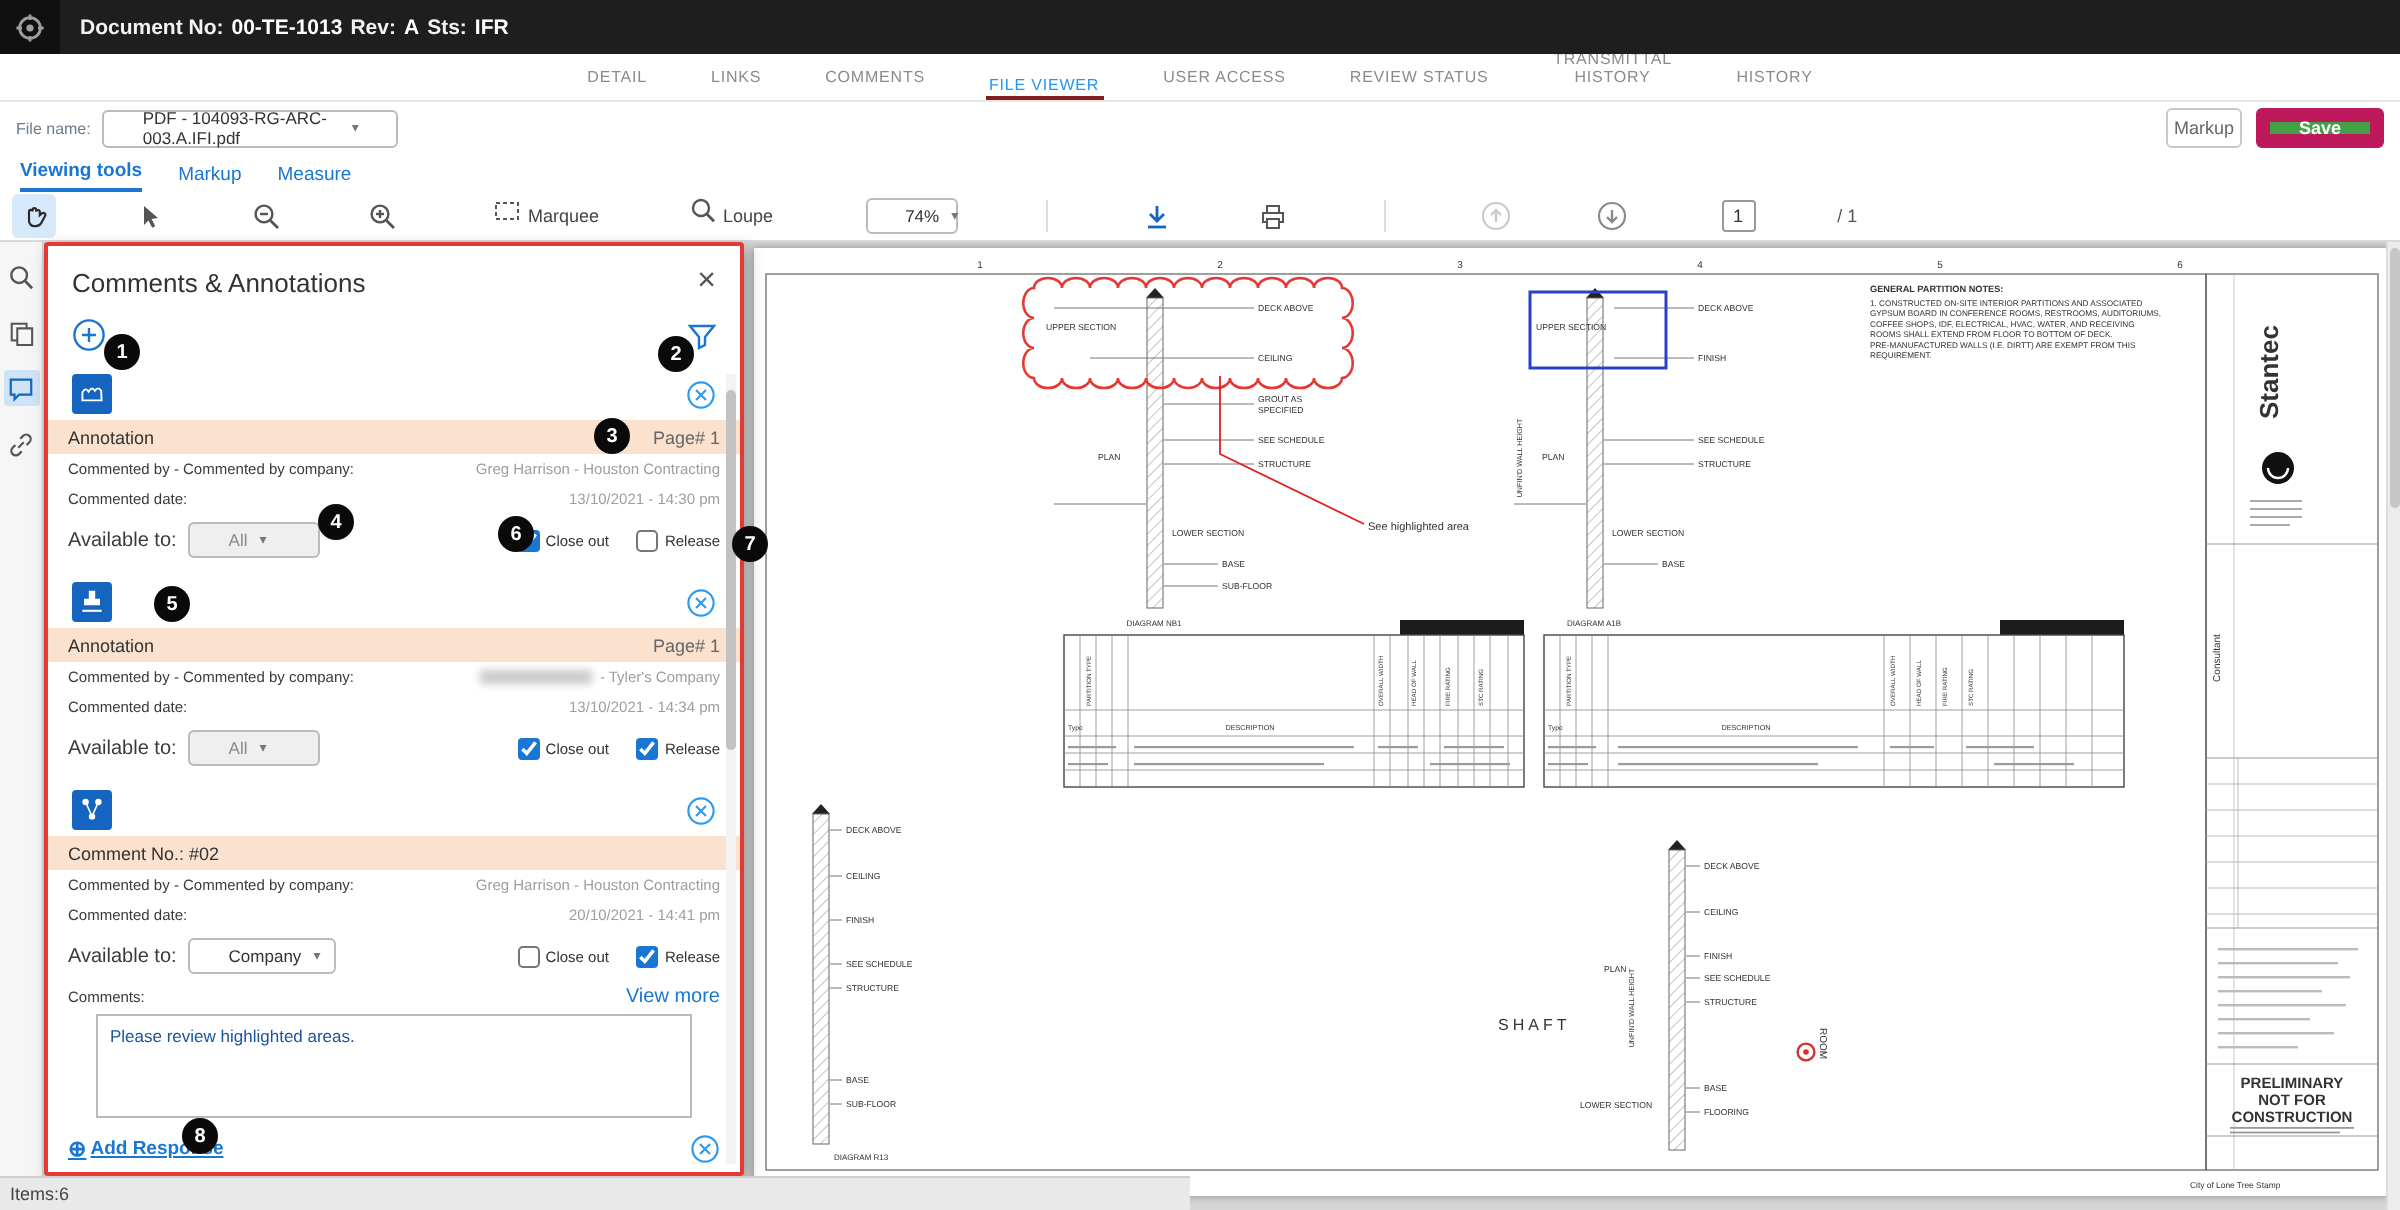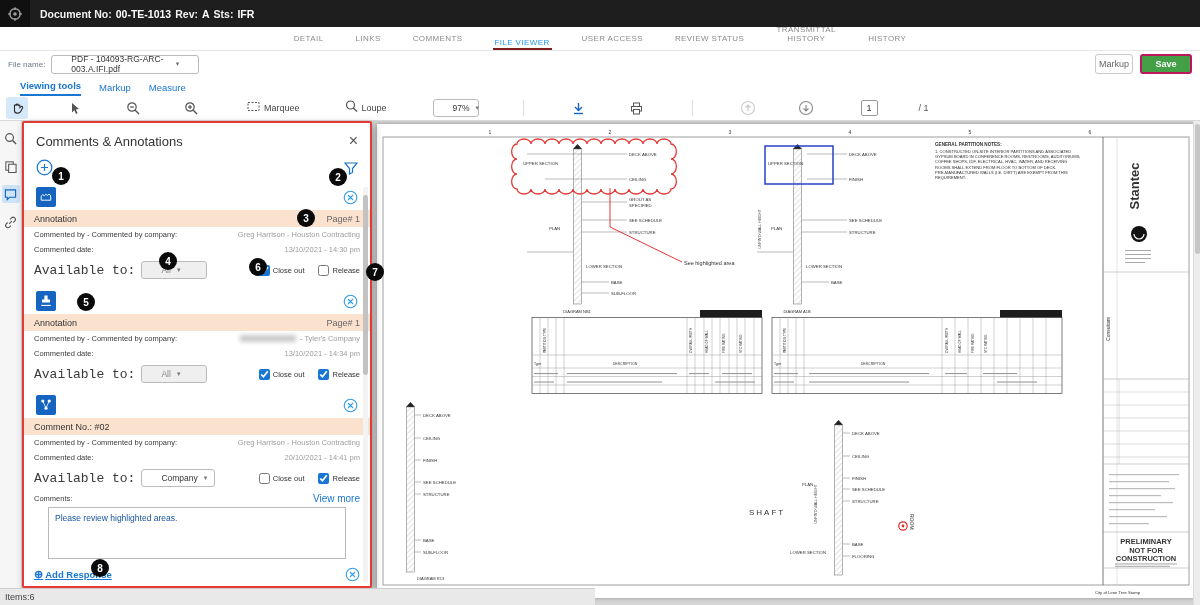--- a/index.html
+++ b/index.html
@@ -23,24 +23,24 @@
 
   
   .filebar{position:absolute;top:51px;left:0;right:0;height:26px;background:#fff;display:flex;align-items:center;padding:0 8px;z-index:4;}
   .filebar .flabel{font-size:8px;color:#6b7b8c;margin-right:6px;}
   .select{display:inline-flex;align-items:center;justify-content:flex-start;border:1px solid #bbb;border-radius:3px;background:#fff;height:19px;padding:0 19px;font-size:8.5px;color:#333;gap:6px;cursor:pointer;}
   .select .caret{font-size:7px;color:#777;}
   .file-select{width:148px;}
   .filebar .spacer{flex:1;}
   .btn{height:20px;border-radius:3px;font-size:9px;display:inline-flex;align-items:center;justify-content:center;cursor:pointer;}
   .btn-close{width:38px;background:#fff;border:1px solid #c9c9c9;color:#666;margin-right:7px;}
-  .btn-save{width:52px;background:#43a047;border:2px solid #be185d;color:#fff;font-weight:bold;}
-
-  
-  .viewer-tabs{position:absolute;top:77px;left:0;right:0;height:19px;display:flex;align-items:flex-end;gap:18px;padding:0 20px;z-index:4;}
+  .btn-save{width:64px;background:#43a047;border:7px solid #be185d;color:#fff;font-weight:bold;}
+
+  
+  .viewer-tabs{position:absolute;top:77px;left:0;right:0;height:19px;display:flex;align-items:flex-end;gap:18px;padding:0 10px;z-index:4;}
   .vtab{font-size:9.5px;color:#1976d2;padding-bottom:3px;cursor:pointer;}
   .vtab.active{border-bottom:2px solid #1976d2;font-weight:bold;}
 
   
   .toolbar{position:absolute;top:96px;left:0;right:0;height:25px;background:#fff;border-bottom:1px solid #d9d9d9;display:flex;align-items:center;padding:0 6px;z-index:4;gap:36px;}
   .tool{width:22px;height:22px;display:flex;align-items:center;justify-content:center;border-radius:3px;color:#444;cursor:pointer;flex:0 0 auto;}
   .tool.active{background:#d6e9fb;}
   .tool.disabled{opacity:.45;cursor:default;}
   .tgroup{display:flex;align-items:center;margin-left:8px;cursor:pointer;}
   .tlabel{font-size:9px;color:#444;margin-left:3px;}
@@ -78,21 +78,21 @@
   .card-icon{width:20px;height:20px;background:#1565c0;border-radius:2px;display:flex;align-items:center;justify-content:center;cursor:pointer;}
   .card-icon svg{width:16px;height:16px;}
   .circle-x{width:15px;height:15px;cursor:pointer;}
   .card-head{display:flex;align-items:center;justify-content:space-between;background:#fbe2cf;height:17px;padding:0 10px;font-size:9px;color:#333;}
   .card-head .page-no{color:#666;}
   .kv{display:flex;align-items:center;justify-content:space-between;height:15px;padding:0 10px;}
   .kv .k{font-size:7.5px;color:#3a3a3a;}
   .kv .v{font-size:7.5px;color:#9e9e9e;text-align:right;display:flex;align-items:center;}
   .blurname{display:inline-block;width:56px;height:7px;background:#c9c9c9;filter:blur(2px);margin-right:4px;}
   .row-av{display:flex;align-items:center;height:26px;padding:0 10px;gap:6px;}
-  .row-av .k{font-size:13px;color:#3a3a3a;flex:0 0 auto;font-family:Liberation Mono, monospace;}
+  .row-av .k{font-size:10px;color:#3a3a3a;flex:0 0 auto;}
   .av-select{width:66px;height:18px;background:#efefef;color:#888;font-size:8.5px;}
   .av-select.enabled{background:#fff;color:#333;width:74px;}
   .row-av .spacer{flex:1;}
   .cb{display:flex;align-items:center;gap:3px;font-size:7.5px;color:#333;cursor:pointer;margin-left:8px;}
   .cb input{width:11px;height:11px;accent-color:#1976d2;margin:0;}
   .comments-row{display:flex;align-items:center;justify-content:space-between;padding:2px 10px;height:14px;}
   .comments-row .k{font-size:7.5px;color:#3a3a3a;}
   .view-more{font-size:10px;color:#1976d2;cursor:pointer;}
   .comment-box{margin:2px 24px 4px;border:1px solid #b9b9b9;height:52px;padding:5px 6px;font-size:8.5px;color:#1a55a0;background:#fff;}
   .response-row{display:flex;align-items:center;justify-content:space-between;padding:0 10px;height:22px;}
@@ -197,21 +197,21 @@
       <span class="tlabel">Marquee</span>
     </div>
     <div class="tgroup">
       <span><svg width="15" height="15" viewBox="0 0 15 15">
             <circle cx="6.5" cy="6" r="4" fill="none" stroke="#555" stroke-width="1.2"></circle>
             <line x1="9.4" y1="9" x2="13" y2="12.6" stroke="#555" stroke-width="1.4"></line>
           </svg></span>
       <span class="tlabel">Loupe</span>
     </div>
     <div class="select zoom-select">
-      <span>97%</span>
+      <span>74%</span>
       <span class="caret">▾</span>
     </div>
     <span class="tdiv"></span>
     <span class="tool">
       <svg width="15" height="15" viewBox="0 0 15 15">
           <path d="M7.5 2 v7 M4 6 l3.5 3.5 L11 6" fill="none" stroke="#1565c0" stroke-width="1.4"></path>
           <line x1="3" y1="12.5" x2="12" y2="12.5" stroke="#1565c0" stroke-width="1.4"></line>
         </svg>
     </span>
     <span class="tool">

